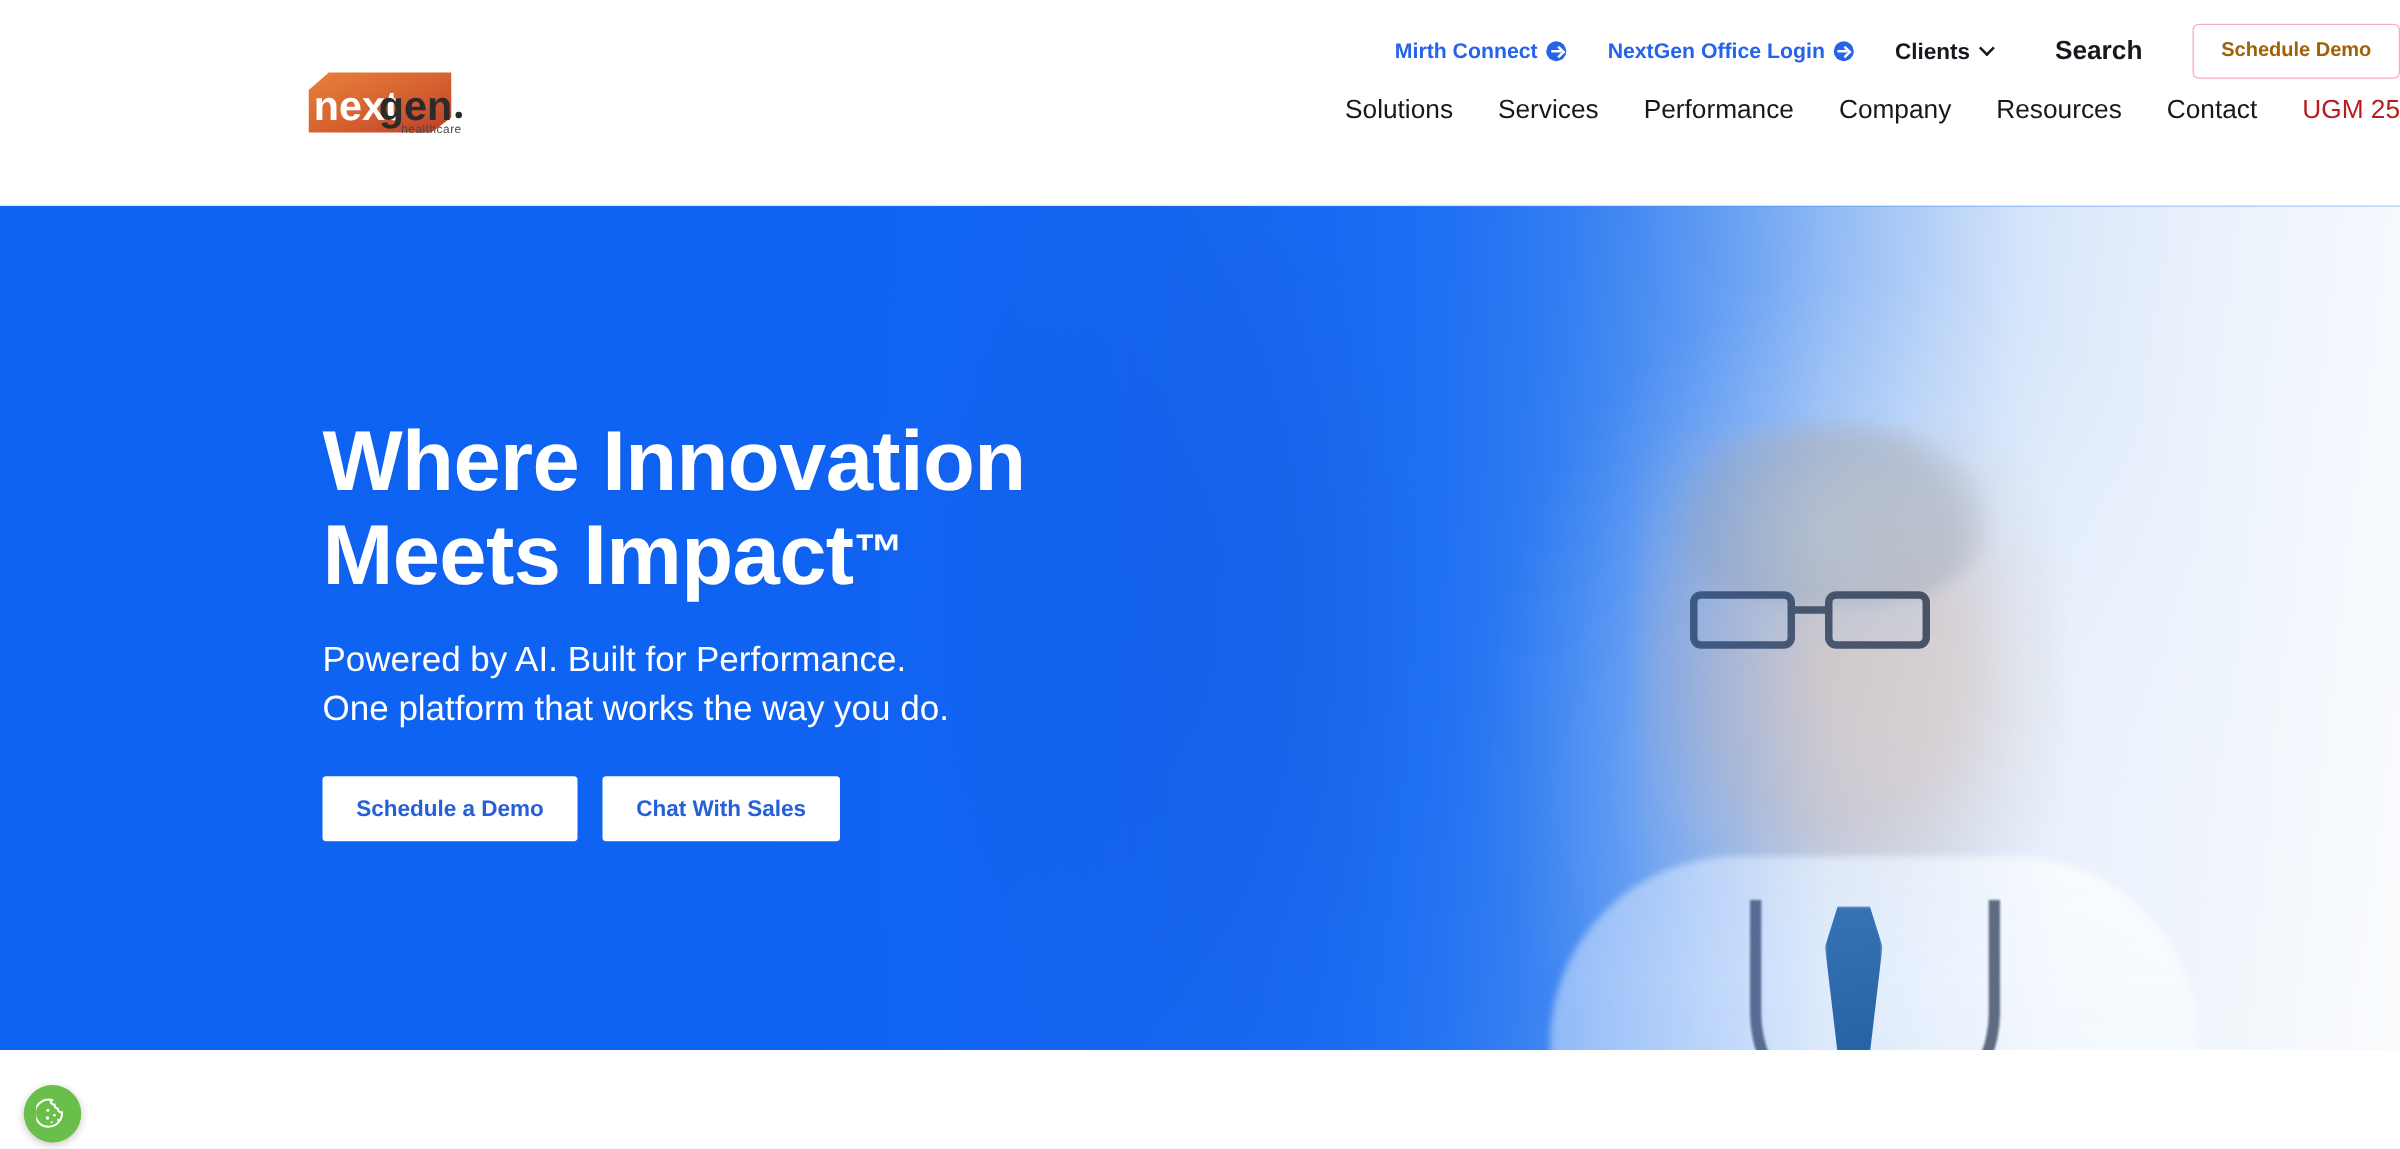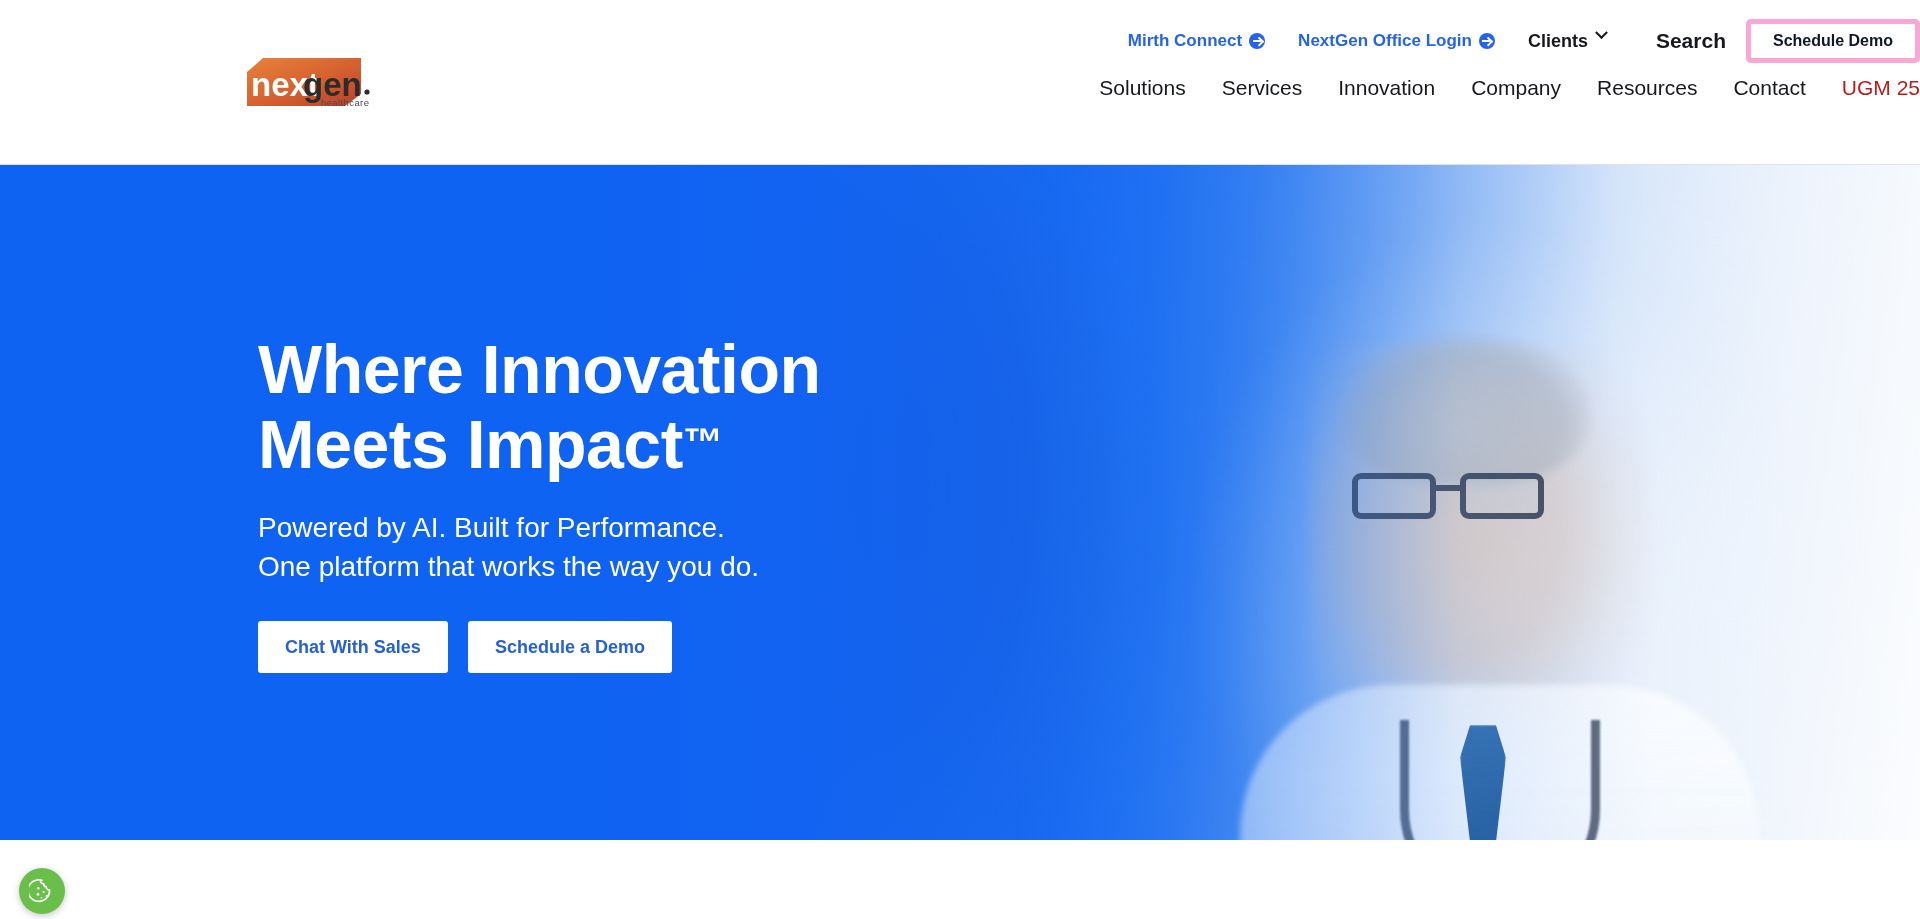--- a/index.html
+++ b/index.html
@@ -48,42 +48,43 @@
     content:""; position:absolute; left:3.5px; top:7px;
     width:8px; height:2px; background:#fff;
   }
   .arrow-circle::after {
     content:""; position:absolute; left:6.5px; top:4.8px;
     width:4.5px; height:4.5px;
     border-top:2px solid #fff; border-right:2px solid #fff;
     transform:rotate(45deg);
   }
   .clients-dd {
-    display:inline-flex; align-items:flex-start; gap:9px;
+    display:inline-flex; align-items:center; gap:9px;
     color:#16181d; font-size:18px; font-weight:bold;
     cursor:pointer; margin-right:50px; white-space:nowrap;
   }
   .chev {
     display:inline-block; width:9px; height:9px;
     border-right:2.4px solid #16181d; border-bottom:2.4px solid #16181d;
     transform:rotate(45deg) translate(-2px,-2px);
   }
   .search-link {
     color:#16181d; font-size:21px; font-weight:bold;
     text-decoration:none; margin-right:20px; white-space:nowrap;
     cursor:pointer;
   }
   .demo-btn {
     display:inline-flex; align-items:center; justify-content:center;
     height:44px; padding:0 22px;
-    border:5px solid #f9a8d4; border-radius:5px;
-    background:#ffffff; color:#0f172a;
+    border:1px solid #f9a8d4; border-radius:5px;
+    background:#ffffff; color:#a16207;
     font-size:16px; font-weight:bold; cursor:pointer;
     white-space:nowrap;
     font-family:"Liberation Sans", sans-serif;
+    margin-left:20px;
   }
 
   .mainnav {
     position:absolute; right:700px; top:76px;
   }
   .mainnav-inner {
     position:absolute; right:-700px; top:0;
     display:flex; align-items:center; gap:0;
     white-space:nowrap;
   }
@@ -281,21 +282,21 @@
       </div>
       <a class="search-link" href="#">Search</a>
       <button class="demo-btn">Schedule Demo</button>
     </div>
   </div>
 
   <nav class="mainnav">
     <div class="mainnav-inner">
       <a class="nav-item" href="#">Solutions</a>
       <a class="nav-item" href="#">Services</a>
-      <a class="nav-item" href="#">Innovation</a>
+      <a class="nav-item" href="#">Performance</a>
       <a class="nav-item" href="#">Company</a>
       <a class="nav-item" href="#">Resources</a>
       <a class="nav-item" href="#">Contact</a>
       <a class="nav-item accent" href="#">UGM 25</a>
     </div>
   </nav>
 </header>
 
 <section class="hero">
   <div class="hero-photo"></div>
@@ -316,22 +317,22 @@
   <div class="hero-content">
     <h1 class="hero-title">
       <span>Where Innovation</span><br>
       <span>Meets Impact</span><span class="tm">™</span>
     </h1>
     <p class="hero-sub">
       <span>Powered by AI. Built for Performance.</span><br>
       <span>One platform that works the way you do.</span>
     </p>
     <div class="hero-ctas">
+      <button class="cta">Schedule a Demo</button>
       <button class="cta">Chat With Sales</button>
-      <button class="cta">Schedule a Demo</button>
     </div>
   </div>
 </section>
 
 <div class="below"></div>
 
 <button class="cookie-btn" aria-label="Cookie Preferences">
   <svg width="26" height="26" viewBox="0 0 26 26">
     <path d="M13 2.2c-.5 0-1 .04-1.5.1a2.9 2.9 0 0 0 3.2 3.4 2.9 2.9 0 0 0 2.5 3.1 2.9 2.9 0 0 0 3.4 3 10.8 10.8 0 1 1-7.6-9.6z" fill="none" stroke="#ffffff" stroke-width="1.6" stroke-linejoin="round"></path>
     <circle cx="9.3" cy="10.2" r="1.25" fill="#ffffff"></circle>

